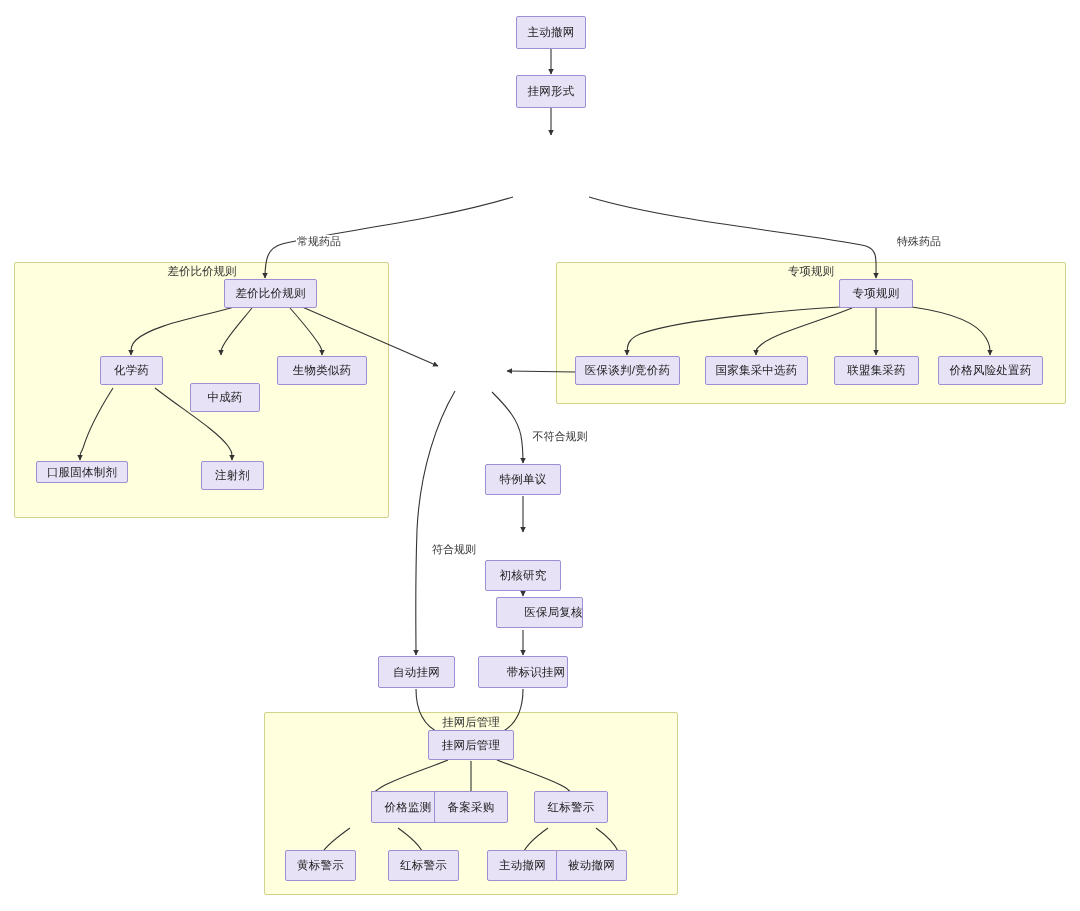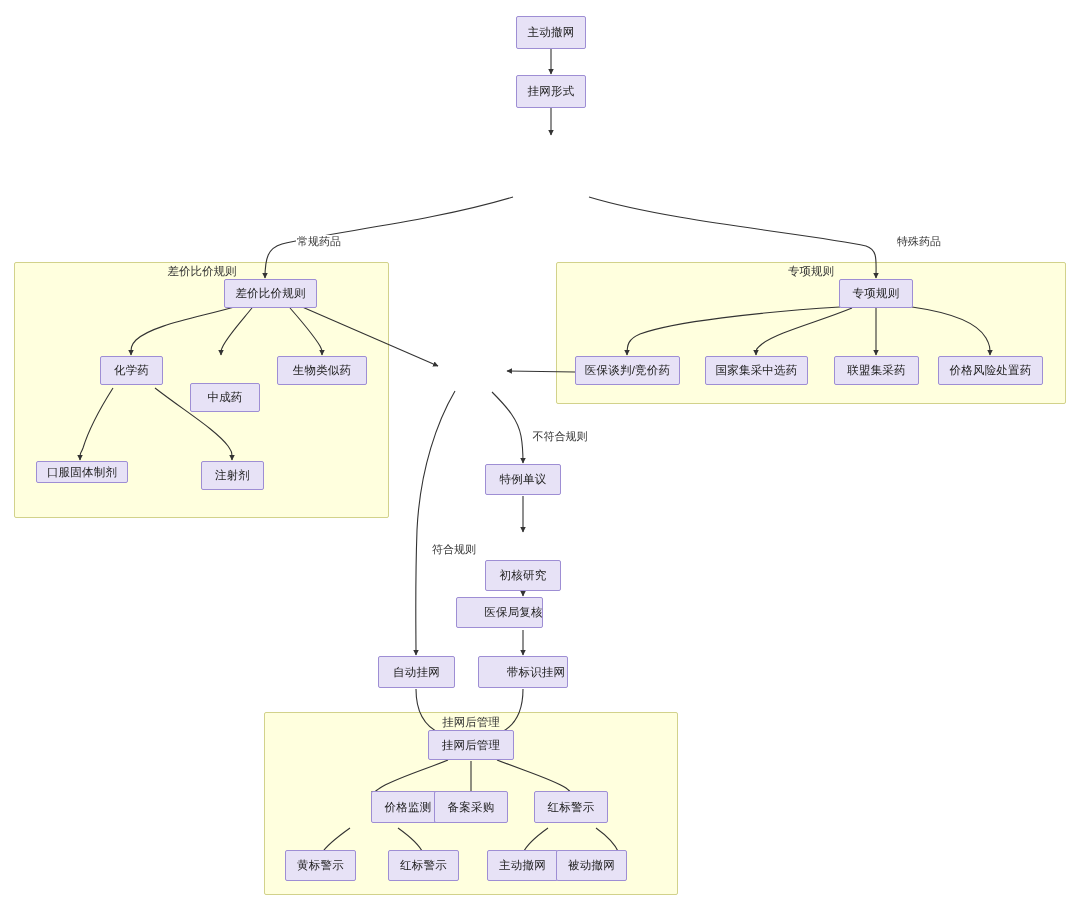--- a/index.html
+++ b/index.html
@@ -188,21 +188,21 @@
   <div class="node" style="left:839px; top:279px; width:74px; height:29px;">专项规则</div>
 
   <div class="node" style="left:575px; top:356px; width:105px; height:29px;">医保谈判/竞价药</div>
   <div class="node" style="left:705px; top:356px; width:103px; height:29px;">国家集采中选药</div>
   <div class="node" style="left:834px; top:356px; width:85px; height:29px;">联盟集采药</div>
   <div class="node" style="left:938px; top:356px; width:105px; height:29px;">价格风险处置药</div>
 
 
   <div class="node" style="left:485px; top:464px; width:76px; height:31px;">特例单议</div>
   <div class="node" style="left:485px; top:533px; width:76px; height:31px;margin-top:27px;">初核研究</div>
-  <div class="node" style="left:456px; top:597px; width:87px; height:31px;padding-left:28px;">医保局复核</div>
+  <div class="node" style="left:496px; top:597px; width:87px; height:31px;padding-left:28px;">医保局复核</div>
 
   <div class="node" style="left:378px; top:656px; width:77px; height:32px;">自动挂网</div>
   <div class="node" style="left:478px; top:656px; width:90px; height:32px;padding-left:26px;">带标识挂网</div>
 
   <div class="node" style="left:428px; top:730px; width:86px; height:30px;">挂网后管理</div>
 
   <div class="node" style="left:337px; top:791px; width:74px; height:32px;margin-left:34px;">价格监测</div>
   <div class="node" style="left:434px; top:791px; width:74px; height:32px;">备案采购</div>
   <div class="node" style="left:534px; top:791px; width:74px; height:32px;">红标警示</div>
 

